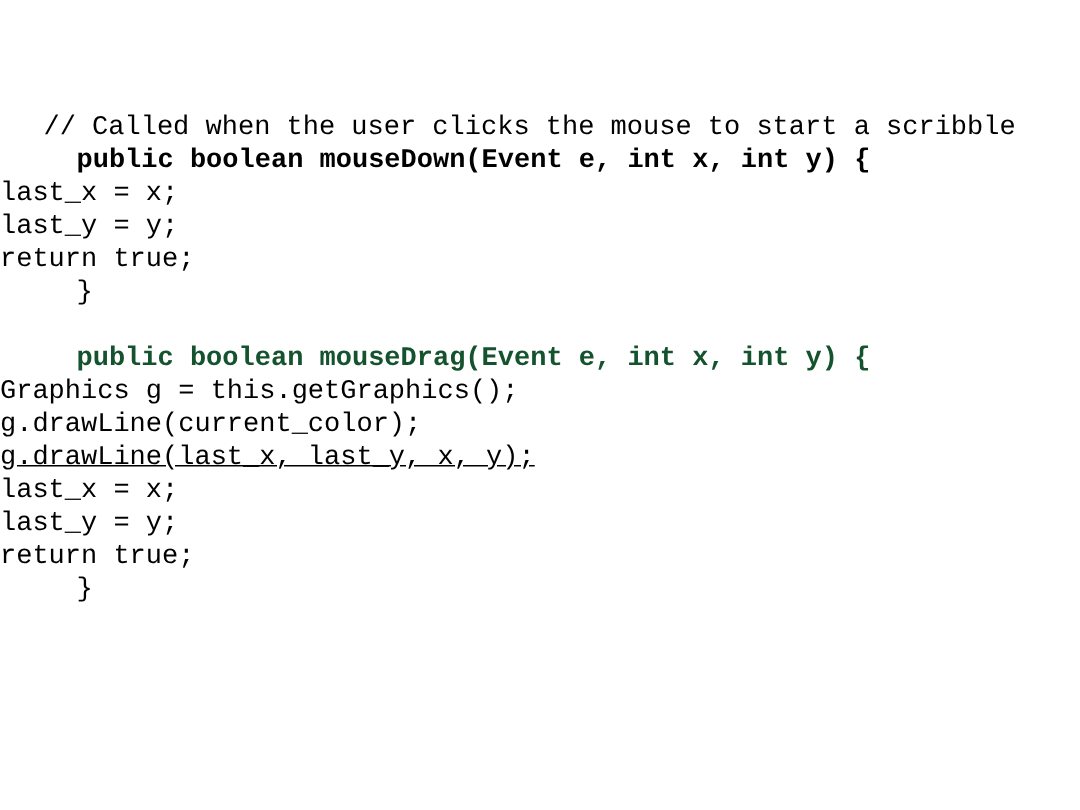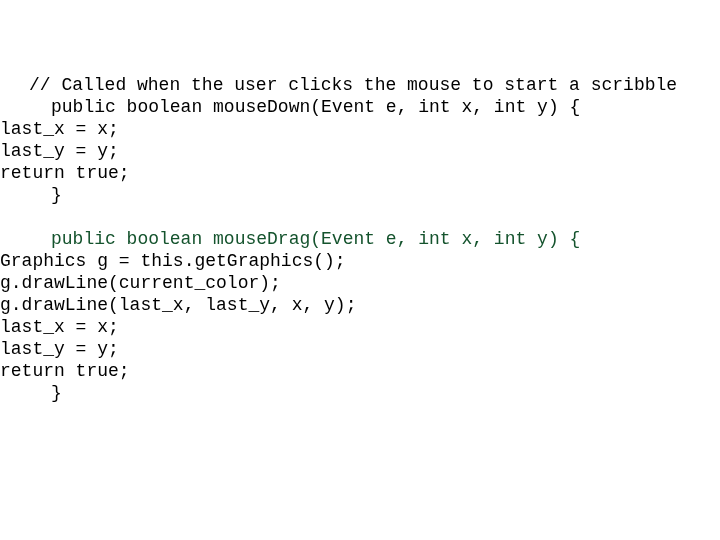--- a/index.html
+++ b/index.html
@@ -43,21 +43,21 @@
     font-size: 18px;
     letter-spacing: 0px;
     color: #000000;
     white-space: pre;
     font-family: "Liberation Mono", "DejaVu Sans Mono", monospace;
   }
 
   
   .ind-comment-a { padding-left: 29px; }
   .ind-comment-b { padding-left: 38px; }
-  .ind-sig       { padding-left: 51px; }
+  .ind-sig       { padding-left: 51px; font-weight: bold; }
   .ind-stmt      { }
   .ind-brace     { padding-left: 51px; }
 </style>
 </head>
 <body>
 
 <div id="slide" style="background: rgb(255, 255, 255);">
   <div id="code-body">
 
     <div class="code-block">
@@ -68,21 +68,21 @@
       <div class="code-line ind-stmt" style="color: rgb(0, 0, 0);">return true;</div>
       <div class="code-line ind-brace" style="color: rgb(0, 0, 0);">}</div>
     </div>
 
     <div class="block-gap"></div>
 
     <div class="code-block">
       <div class="code-line ind-sig" style="color: #14532d;">public boolean mouseDrag(Event e, int x, int y) {</div>
       <div class="code-line ind-stmt" style="color: rgb(0, 0, 0);">Graphics g = this.getGraphics();</div>
       <div class="code-line ind-stmt" style="color: rgb(0, 0, 0);">g.drawLine(current_color);</div>
-      <div class="code-line ind-stmt" style="color: rgb(0, 0, 0);">g.drawLine(last_x, last_y, x, y);</div>
+      <div class="code-line ind-stmt" style="color: rgb(0, 0, 0); text-decoration: underline;">g.drawLine(last_x, last_y, x, y);</div>
       <div class="code-line ind-stmt" style="color: rgb(0, 0, 0);">last_x = x;</div>
       <div class="code-line ind-stmt" style="color: rgb(0, 0, 0);">last_y = y;</div>
       <div class="code-line ind-stmt" style="color: rgb(0, 0, 0);">return true;</div>
       <div class="code-line ind-brace" style="color: rgb(0, 0, 0);">}</div>
     </div>
 
   </div>
 </div>
 
 </body></html>

